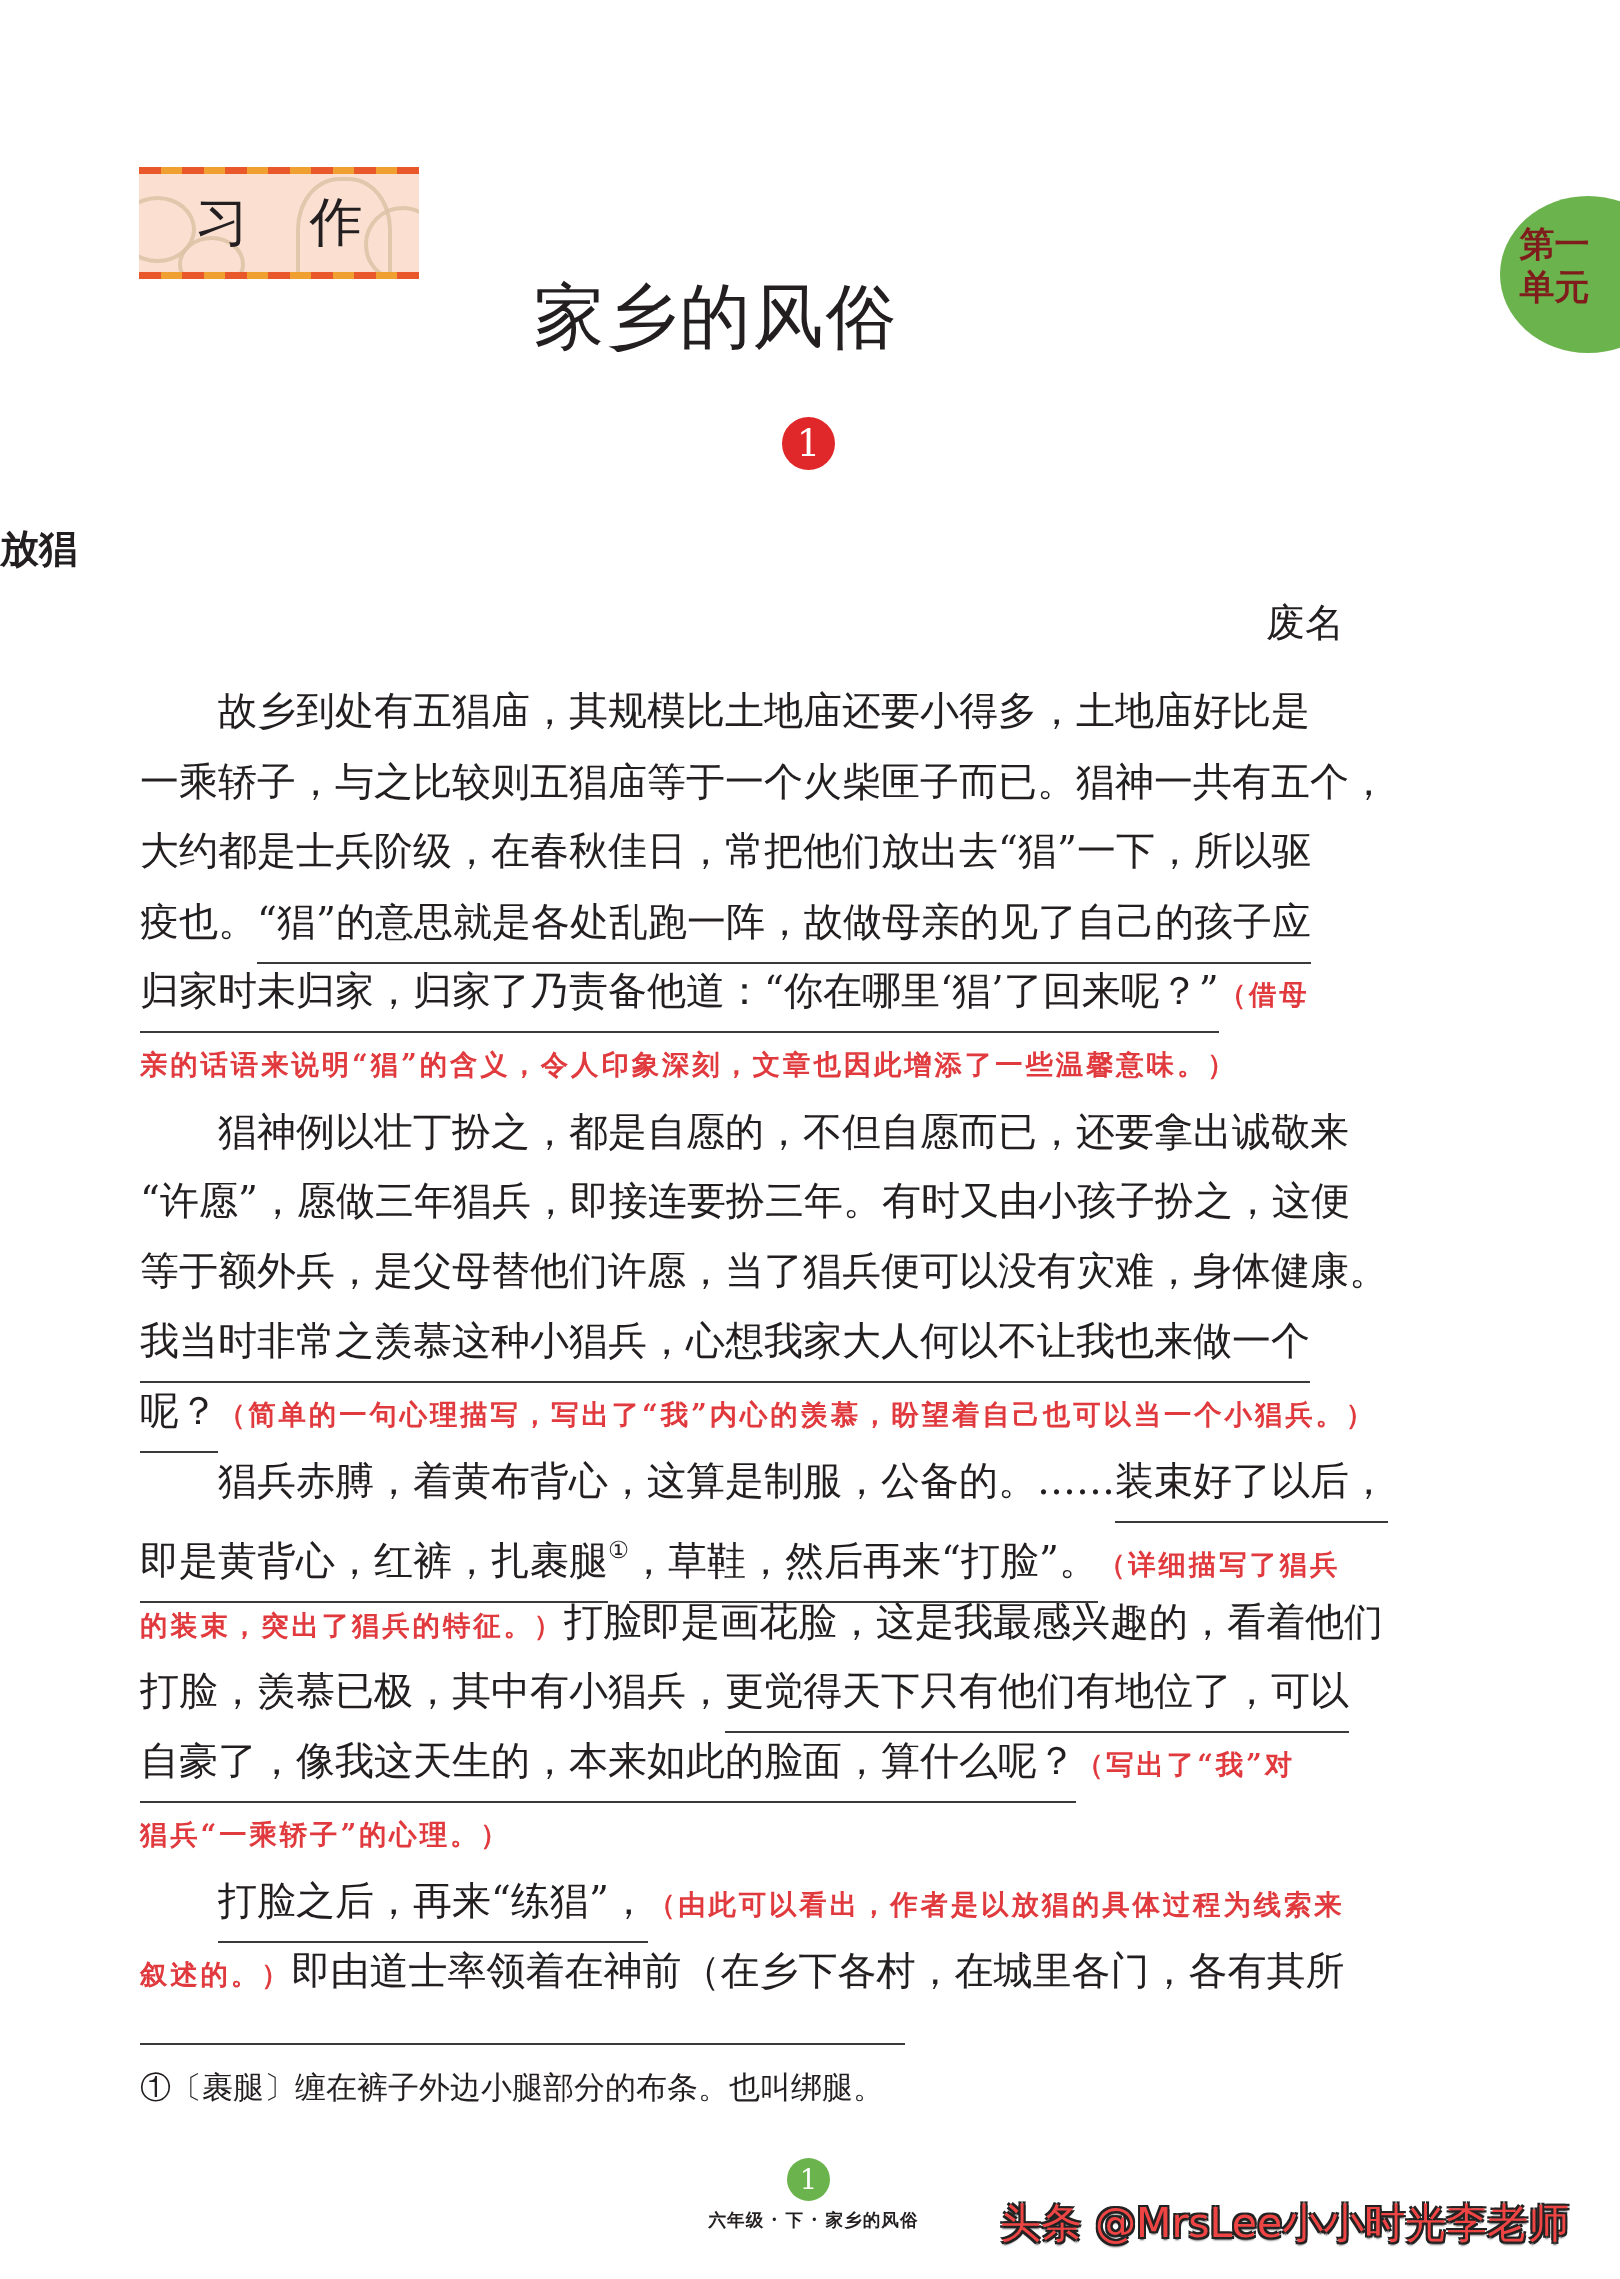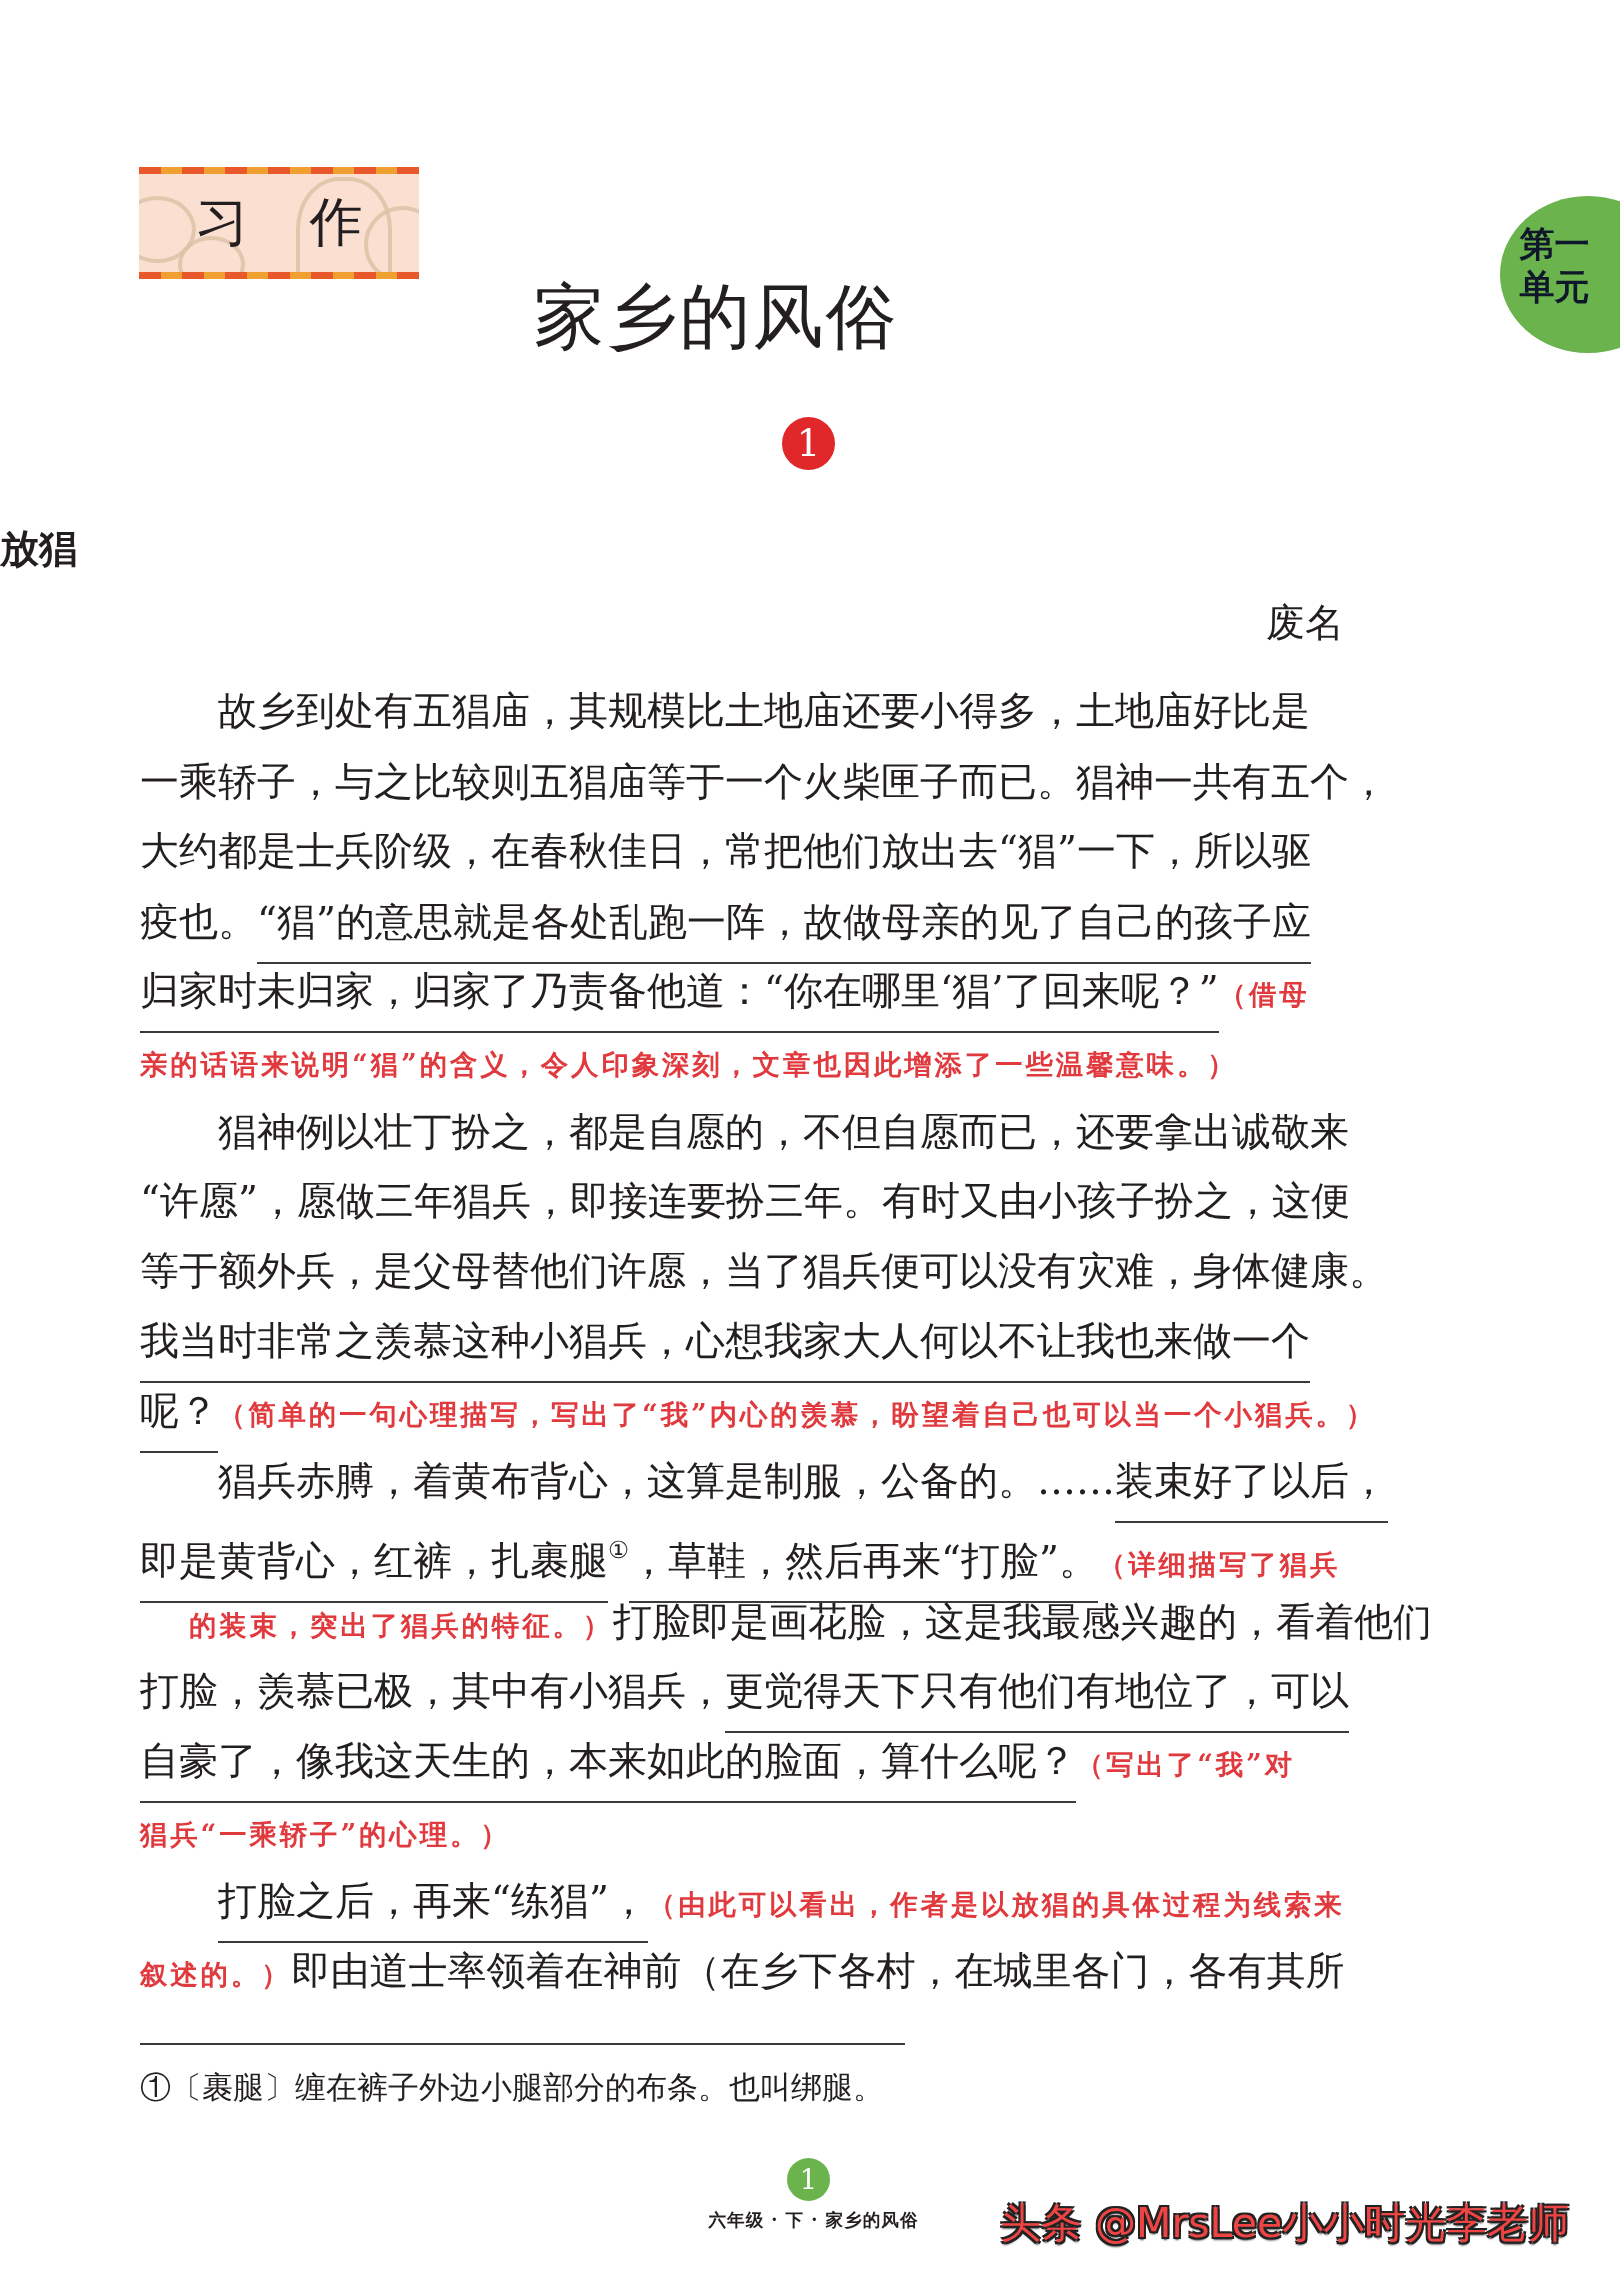--- a/index.html
+++ b/index.html
@@ -16,21 +16,21 @@
   .section-badge .stripe.bottom { bottom: 0; }
   .section-badge .swirl { position: absolute; border: 4.9px solid #dcc2a6; border-radius: 50%; opacity: .85; }
   .section-badge .label { position: absolute; left: 0; top: 0; width: 100%; height: 100%;
     display: flex; align-items: center; justify-content: center; gap: 61px;
     font-size: 53px; color: #231f20; letter-spacing: 0; }
 
   
   .unit-circle { left: 1500px; top: 196px; width: 176px; height: 157px; border-radius: 50%;
     background: #6bb34c; }
   .unit-circle .text { position: absolute; left: 19.6px; top: 27.4px; width: 98px;
-    font-family: "DejaVu Sans", sans-serif; font-size: 35px; line-height: 43px; color: #0f172a;
+    font-family: "DejaVu Sans", sans-serif; font-size: 35px; line-height: 43px; color: #7f1d1d;
     font-weight: bold; }
 
   .page-title { left: 0; width: 1432px; top: 270px; text-align: center;
     font-size: 71px; letter-spacing: 2px; color: #231f20; }
 
   .num-badge { left: 782px; top: 417px; width: 53px; height: 53px; border-radius: 50%;
     background: #e0282b; color: #fff; font-size: 37px; line-height: 53px; text-align: center; }
 
   .article-title { left: 0; width: 1620px; top: 522px; 
     font-family: "DejaVu Sans", sans-serif; font-weight: bold; font-size: 39px; }
@@ -91,21 +91,21 @@
     <div class="line" style="top: 894px;"><span>疫也。</span><span class="u">“猖”的意思就是各处乱跑一阵，故做母亲的见了自己的孩子应</span></div>
     <div class="line" style="top: 963px;"><span class="u">归家时未归家，归家了乃责备他道：“你在哪里‘猖’了回来呢？”</span><span class="note">（借母</span></div>
     <div class="line" style="top: 1033px;"><span class="note">亲的话语来说明“猖”的含义，令人印象深刻，文章也因此增添了一些温馨意味。）</span></div>
     <div class="line" style="top: 1104px;"><span>　　猖神例以壮丁扮之，都是自愿的，不但自愿而已，还要拿出诚敬来</span></div>
     <div class="line" style="top: 1173px;"><span>“许愿”，愿做三年猖兵，即接连要扮三年。有时又由小孩子扮之，这便</span></div>
     <div class="line" style="top: 1243px;"><span>等于额外兵，是父母替他们许愿，当了猖兵便可以没有灾难，身体健康。</span></div>
     <div class="line" style="top: 1313px;"><span class="u">我当时非常之羡慕这种小猖兵，心想我家大人何以不让我也来做一个</span></div>
     <div class="line" style="top: 1383px;"><span class="u">呢？</span><span class="note">（简单的一句心理描写，写出了“我”内心的羡慕，盼望着自己也可以当一个小猖兵。）</span></div>
     <div class="line" style="top: 1453px;"><span>　　猖兵赤膊，着黄布背心，这算是制服，公备的。……</span><span class="u">装束好了以后，</span></div>
     <div class="line" style="top: 1523px;"><span class="u">即是黄背心，红裤，扎裹腿</span><span class="sup">①</span><span class="u">，草鞋，然后再来“打脸”。</span><span class="note">（详细描写了猖兵</span></div>
-    <div class="line" style="top: 1594px; text-align: center;"><span class="note">的装束，突出了猖兵的特征。）</span><span>打脸即是画花脸，这是我最感兴趣的，看着他们</span></div>
+    <div class="line" style="top: 1594px;"><span class="note">的装束，突出了猖兵的特征。）</span><span>打脸即是画花脸，这是我最感兴趣的，看着他们</span></div>
     <div class="line" style="top: 1663px;"><span>打脸，羡慕已极，其中有小猖兵，</span><span class="u">更觉得天下只有他们有地位了，可以</span></div>
     <div class="line" style="top: 1733px;"><span class="u">自豪了，像我这天生的，本来如此的脸面，算什么呢？</span><span class="note">（写出了“我”对</span></div>
     <div class="line" style="top: 1803px;"><span class="note">猖兵“一乘轿子”的心理。）</span></div>
     <div class="line" style="top: 1873px;"><span>　　</span><span class="u">打脸之后，再来“练猖”，</span><span class="note">（由此可以看出，作者是以放猖的具体过程为线索来</span></div>
     <div class="line" style="top: 1943px;"><span class="note">叙述的。）</span><span>即由道士率领着在神前（在乡下各村，在城里各门，各有其所</span></div>
   </div>
 
 <div class="abs footnote-rule"></div>
 <div class="abs footnote">①〔裹腿〕缠在裤子外边小腿部分的布条。也叫绑腿。</div>
 

